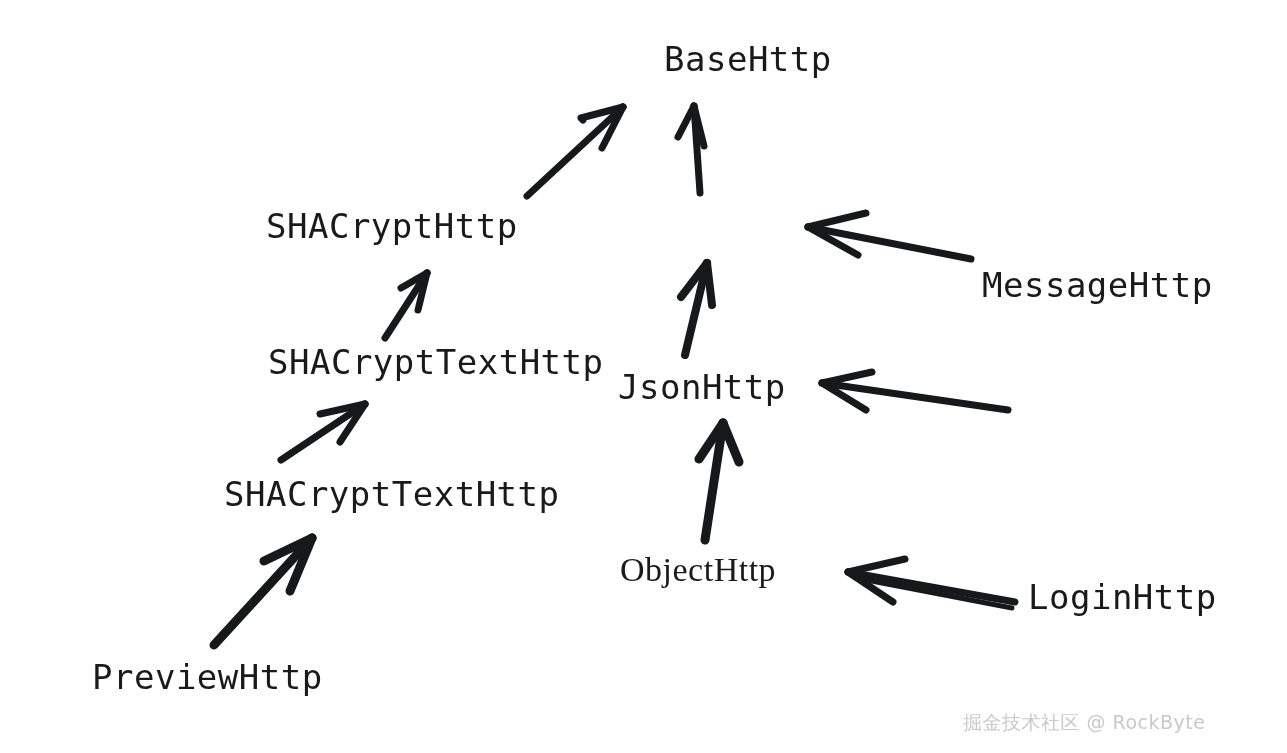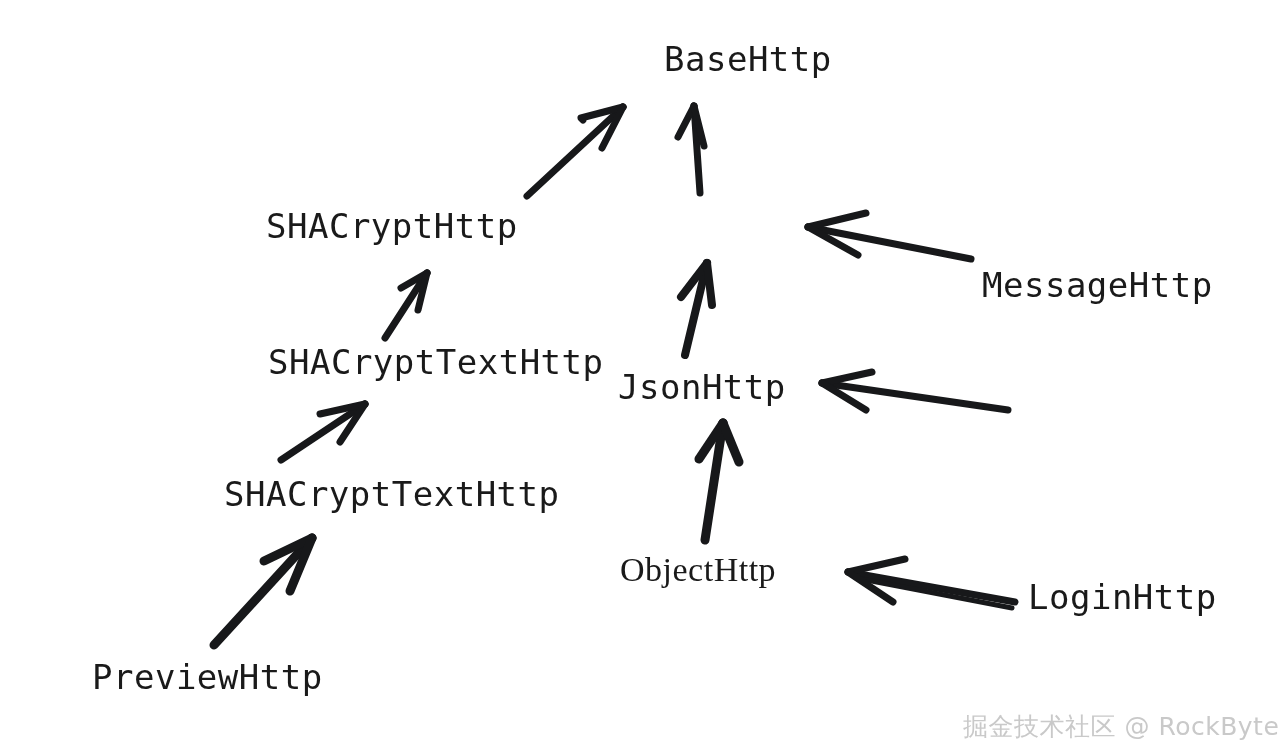--- a/index.html
+++ b/index.html
@@ -23,21 +23,21 @@
     font-weight: 400;
     letter-spacing: 0.5px;
     white-space: nowrap;
     line-height: 1;
     -webkit-font-smoothing: antialiased;
   }
   .watermark {
     position: absolute;
     color: #c9c9c9;
     font-family: "DejaVu Sans", "Liberation Sans", sans-serif;
-    font-size: 25px;
+    font-size: 19px;
     letter-spacing: 0.5px;
     white-space: nowrap;
   }
   #arrow-layer {
     position: absolute;
     left: 0;
     top: 0;
     width: 1287px;
     height: 753px;
     pointer-events: none;

